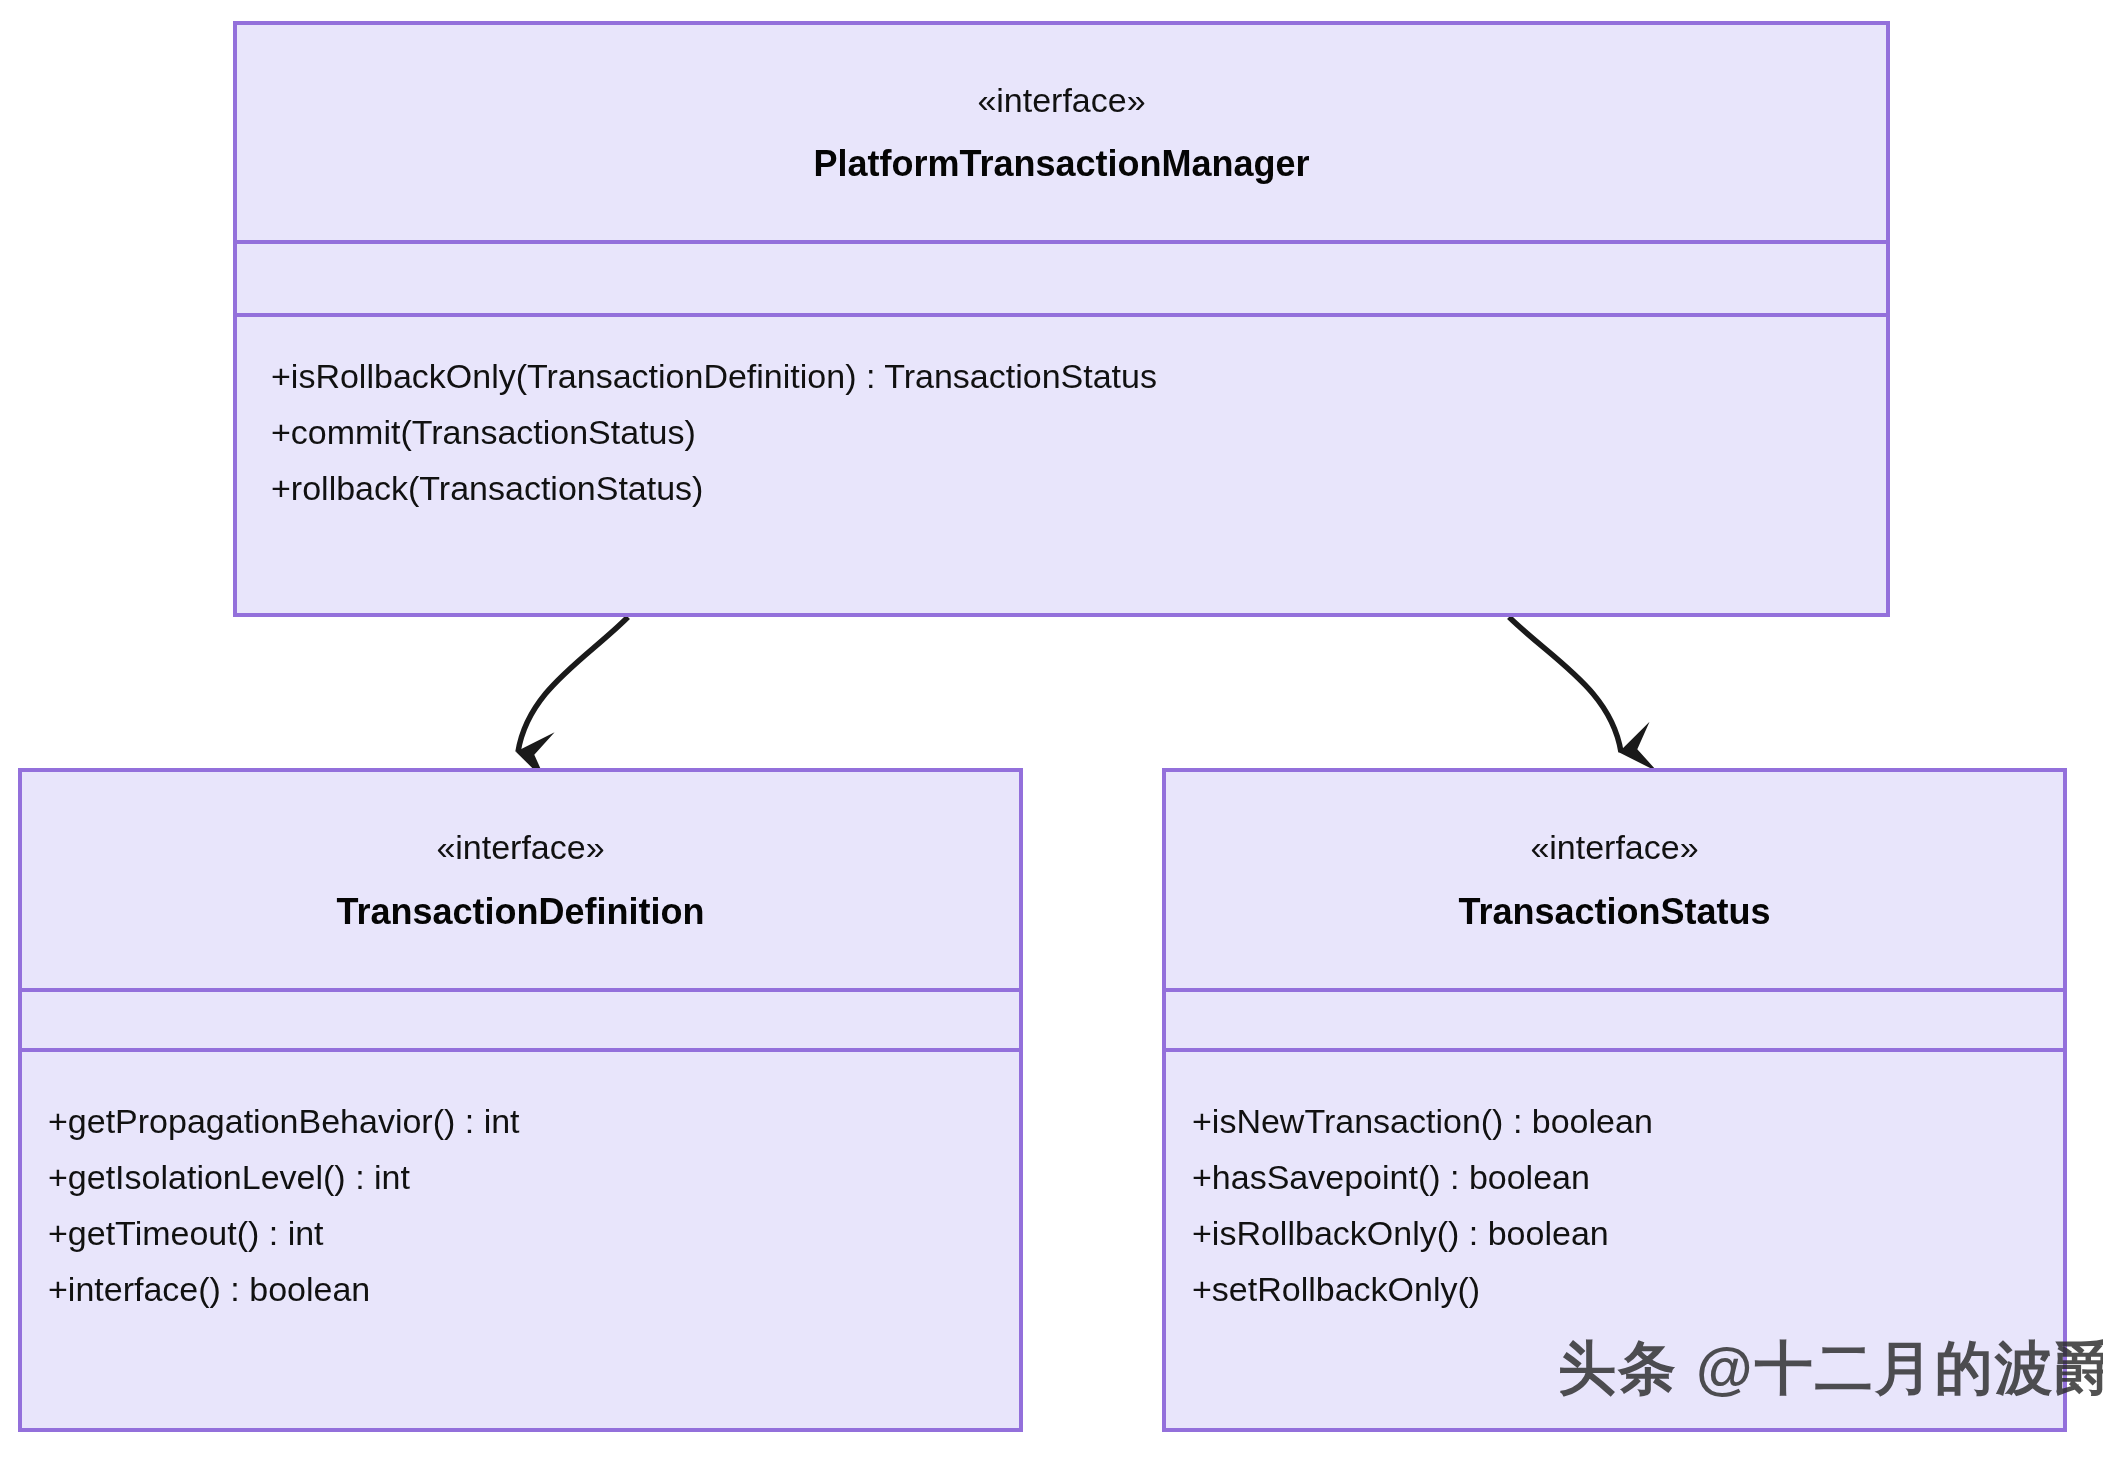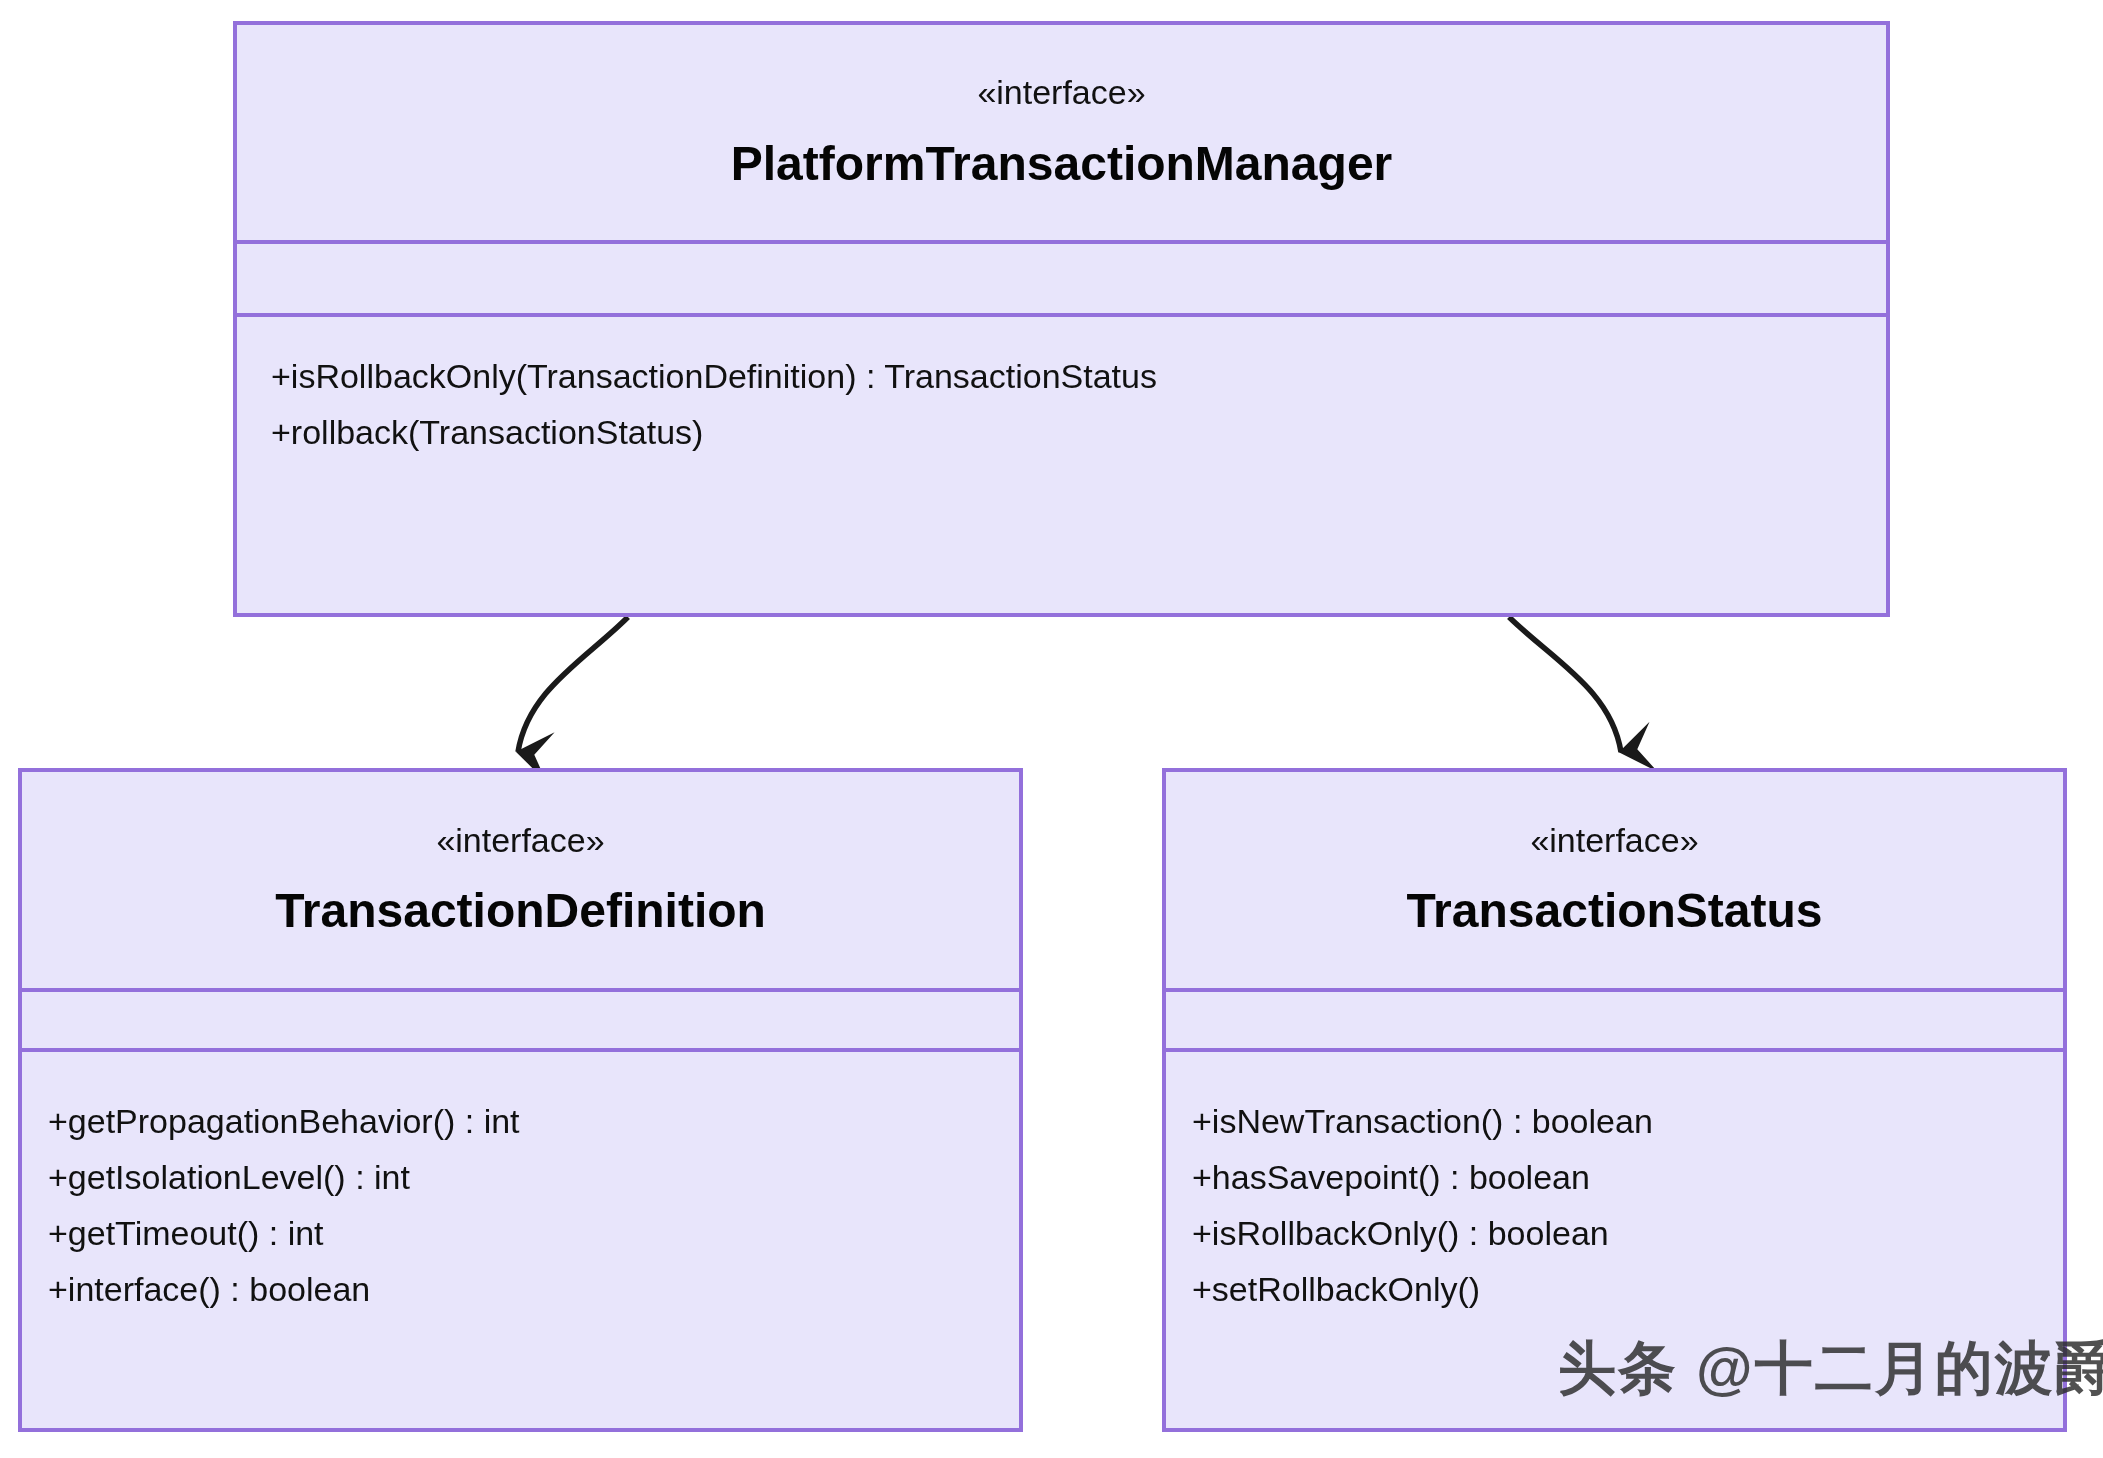--- a/index.html
+++ b/index.html
@@ -35,21 +35,21 @@
     border-bottom: 4px solid #9370db;
   }
   .stereotype {
     font-size: 34px;
     font-weight: 400;
     color: #111111;
     line-height: 1.25;
     white-space: nowrap;
   }
   .class-name {
-    font-size: 48px;
+    font-size: 36px;
     font-weight: 700;
     color: #050505;
     line-height: 1.25;
     margin-top: 20px;
     white-space: nowrap;
   }
 
   .box-attrs {
     box-sizing: border-box;
     border-bottom: 4px solid #9370db;
@@ -142,20 +142,21 @@
   </svg>
 
   <div class="uml-box" id="box-manager">
     <div class="box-header">
       <div class="stereotype">«interface»</div>
       <div class="class-name">PlatformTransactionManager</div>
     </div>
     <div class="box-attrs"></div>
     <div class="box-methods">
       <div class="method-line">+isRollbackOnly(TransactionDefinition) : TransactionStatus</div>
+      <div class="method-line">+commit(TransactionStatus)</div>
       <div class="method-line">+rollback(TransactionStatus)</div>
     </div>
   </div>
 
   <div class="uml-box" id="box-definition">
     <div class="box-header">
       <div class="stereotype">«interface»</div>
       <div class="class-name">TransactionDefinition</div>
     </div>
     <div class="box-attrs"></div>

